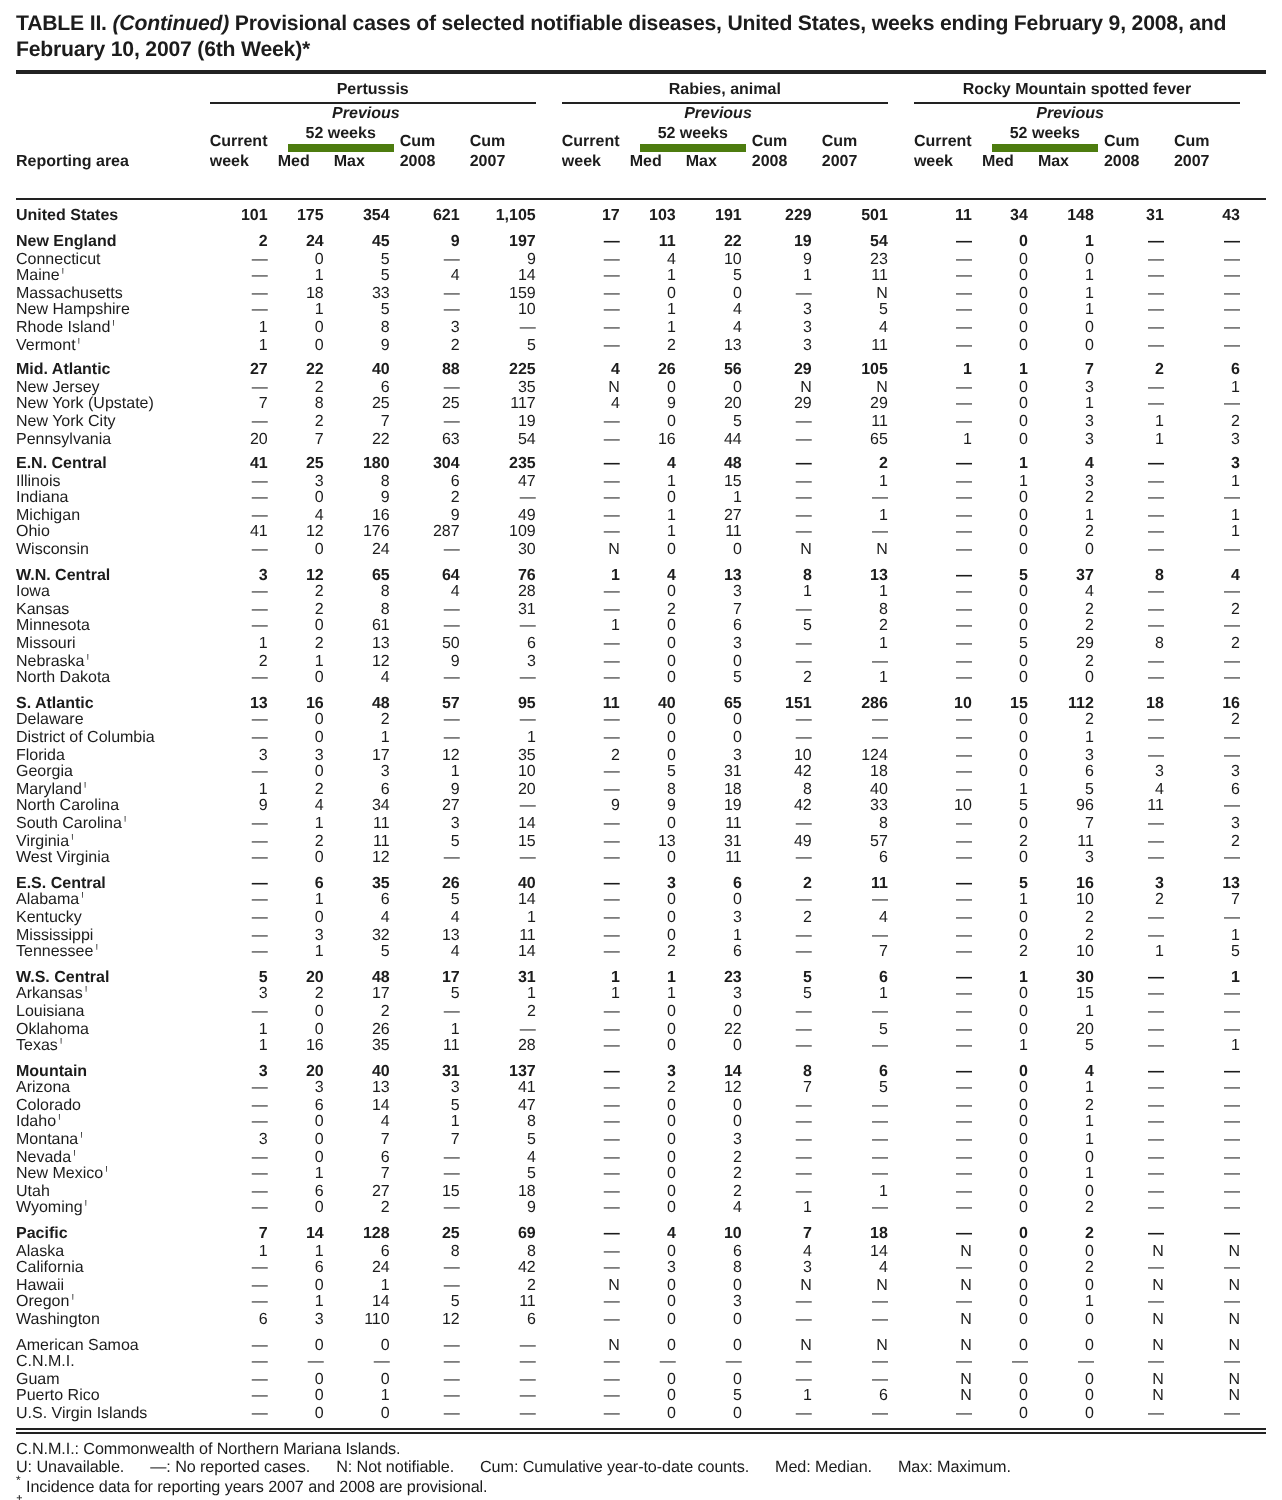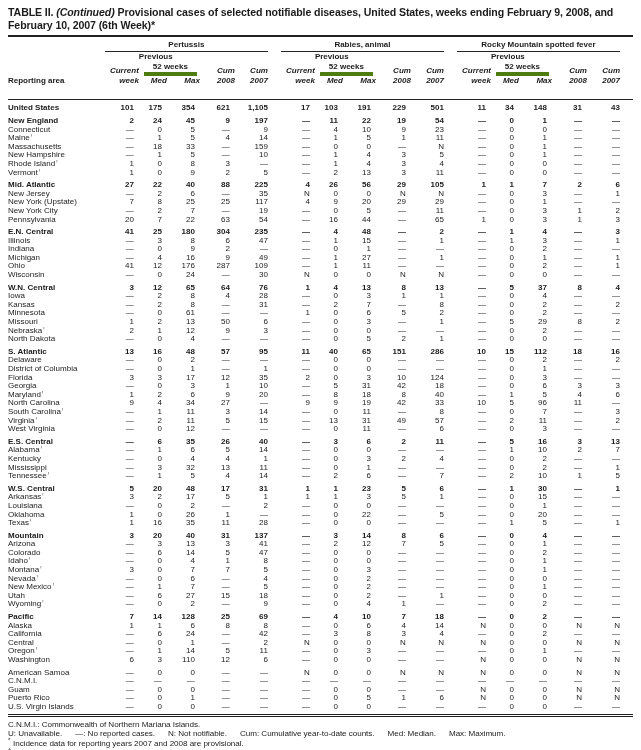--- a/index.html
+++ b/index.html
@@ -11,23 +11,23 @@
   .title{font-size:10.6px;font-weight:bold;line-height:12.6px;letter-spacing:-0.1px;margin-bottom:4px;}
   .title .cont{font-style:italic;}
   table{width:100%;border-collapse:collapse;table-layout:fixed;border-top:2px solid #222;}
   col.c-cur{width:34px;} col.c-med{width:28px;} col.c-max{width:33px;}
   col.c-c08{width:35px;} col.c-c07{width:46px;}
   td,th{padding:0;font-size:8px;line-height:8.6px;vertical-align:bottom;font-weight:normal;
         overflow:hidden;white-space:nowrap;box-sizing:border-box;}
   thead td,thead th{line-height:9.8px;font-weight:bold;}
   thead tr:first-child th{padding-top:3px;}
   .grp div{font-weight:bold;text-align:center;border-bottom:1px solid #222;margin-right:13px;padding-bottom:1px;}
-  .prev{text-align:left;}
+  .prev{text-align:right;font-style:italic;}
   .w52 div{text-align:center;border-bottom:4px solid #4d7c0f;margin:0 3px 0 5px;}
-  .hc{text-align:right;font-style:italic;}
+  .hc{text-align:left;}
   .area-h{text-align:left;}
   thead tr:last-child td,thead tr:last-child th{border-bottom:1.6px solid #222;padding-bottom:14px;}
   .num{text-align:right;padding-right:5px;}
   .grp-end{padding-right:13px;}
   tbody tr.bold td{font-weight:bold;}
   tbody tr.gap td{padding-top:4px;}
   tbody tr:first-child td{padding-top:4px;margin-top:26px;}
   tbody tr:last-child td{border-bottom:3px double #222;padding-bottom:2px;}
   sup{font-size:6px;line-height:0;}
   .footnotes{margin-top:3px;font-size:8.1px;line-height:9.8px;letter-spacing:-0.05px;}
@@ -1167,21 +1167,21 @@
           <td class="num">8</td>
           <td class="num">3</td>
           <td class="num grp-end">4</td>
           <td class="num">—</td>
           <td class="num">0</td>
           <td class="num">2</td>
           <td class="num">—</td>
           <td class="num grp-end">—</td>
         </tr>
         <tr>
-          <td class="area">Central</td>
+          <td class="area">Hawaii</td>
           <td class="num">—</td>
           <td class="num">0</td>
           <td class="num">1</td>
           <td class="num">—</td>
           <td class="num grp-end">2</td>
           <td class="num">N</td>
           <td class="num">0</td>
           <td class="num">0</td>
           <td class="num">N</td>
           <td class="num grp-end">N</td>

